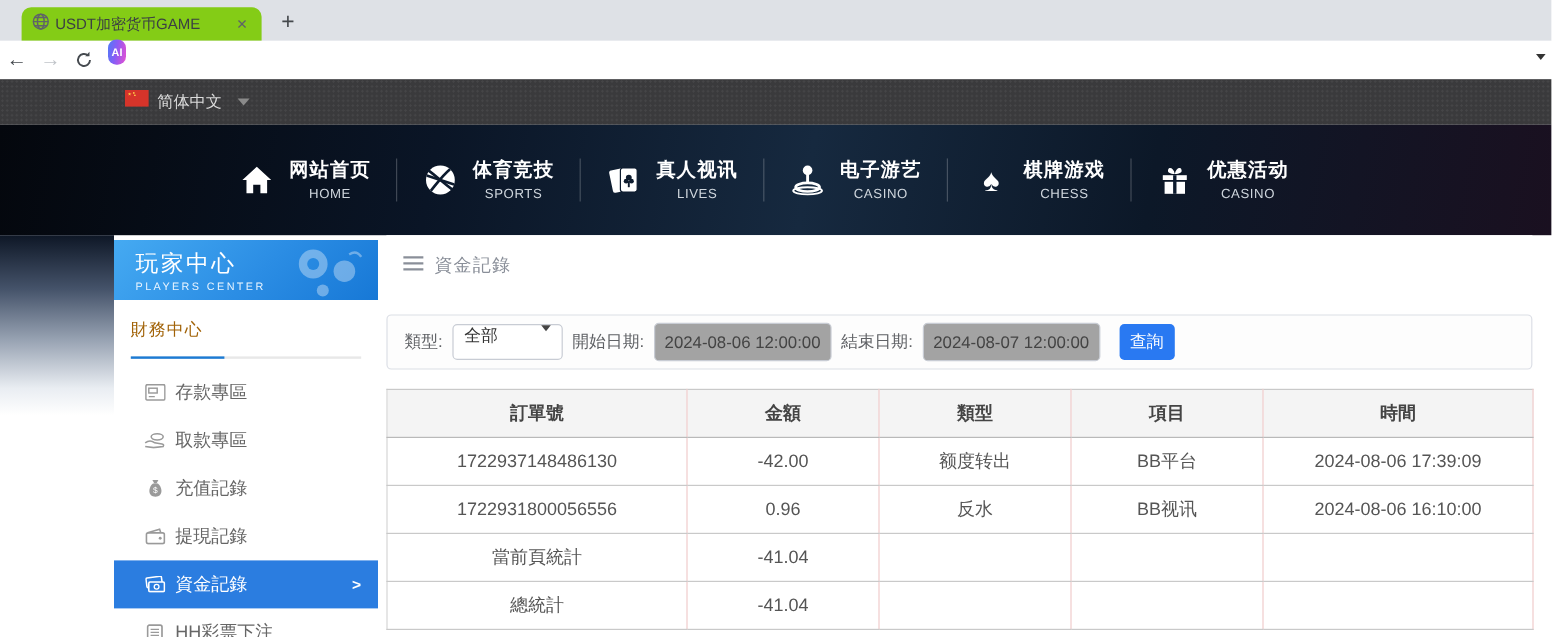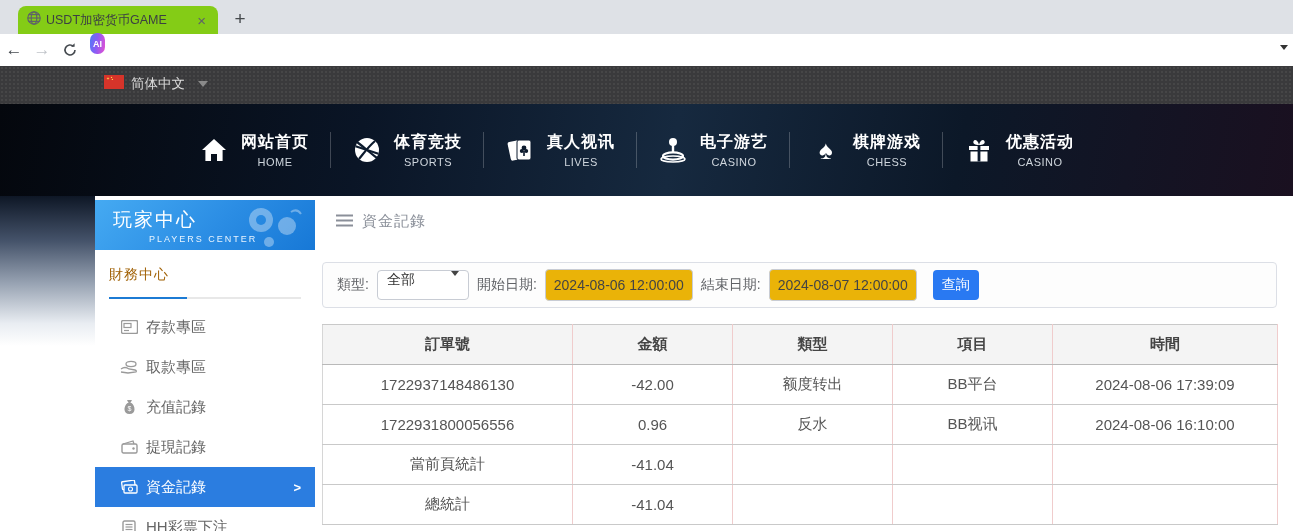--- a/index.html
+++ b/index.html
@@ -56,21 +56,21 @@
 
   
   .bg-fade { position:absolute; left:0; top:196px; width:95px; height:150px;
     background:linear-gradient(180deg,#0e1726 0%,#45536a 30%,#97a2b2 58%,#e9edf2 85%,#ffffff 100%); }
 
   
   .sidebar { position:absolute; left:95px; top:200px; width:220px; height:331px; background:#fff; }
   .sb-header { position:relative; width:220px; height:50px; overflow:hidden;
     background:linear-gradient(135deg,#45aaf2 0%,#2b8de4 55%,#1778d6 100%); padding:7px 0 0 18px; }
   .sb-title { color:#fff; font-size:19px; letter-spacing:2px; }
-  .sb-sub { color:#e8f4ff; font-size:9px; letter-spacing:2px; margin-top:1px;margin-left:36px; }
+  .sb-sub { color:#e8f4ff; font-size:9px; letter-spacing:2px; margin-top:1px; }
   .sb-pad { position:absolute; right:6px; top:4px; opacity:0.35; }
   .sb-section { padding:16px 14px 0 14px; }
   .sb-section-title { color:#a16207; font-size:14px; letter-spacing:1px; }
   .sb-underline { margin-top:13px; height:2px; background:#e8e8e8; position:relative; }
   .sb-underline::before { content:''; position:absolute; left:0; top:0; width:78px; height:2px; background:#1c7bd4; }
   .sb-menu { list-style:none; margin-top:8px; }
   .sb-item { height:40px; display:flex; align-items:center; padding-left:25px; gap:8px;
     color:#666; font-size:15px; cursor:pointer; }
   .sb-item .sb-ico { width:18px; display:flex; justify-content:center; }
   .sb-item.active { background:#2b7de0; color:#fff; position:relative; }
@@ -83,21 +83,21 @@
 
   .filterbox { position:absolute; left:0; top:66px; width:955px; height:46px;
     border:1px solid #dcdfe6; border-radius:4px; background:#fdfdfd;
     display:flex; align-items:center; padding-left:14px; gap:8px; }
   .f-label { color:#606266; font-size:14px; }
   .f-select { width:92px; height:30px; border:1px solid #c8ccd4; border-radius:4px; background:#fff;
     display:flex; justify-content:space-between; padding:0 9px; cursor:pointer; }
   .f-select-text { font-size:14px; color:#333; }
   .f-select .caret { width:0; height:0; border-left:4.5px solid transparent; border-right:4.5px solid transparent;
     border-top:5.5px solid #444; }
-  .f-input { width:148px; height:30px; border:1px solid #c8ccd4; border-radius:4px; background:#eab308;
+  .f-input { width:148px; height:30px; border:1px solid #c8ccd4; border-radius:4px; background:#a3a3a3;
     font-size:14px; color:#444; padding:15px 8px; font-family:"Liberation Sans",sans-serif; }
   .f-btn { width:46px; height:30px; margin-left:8px; background:#2979f2; color:#fff; border:none;
     border-radius:4px; font-size:14px; cursor:pointer; font-family:"Liberation Sans",sans-serif; }
 
   table.rec { position:absolute; left:0; top:128px; width:955px; border-collapse:collapse; table-layout:fixed; }
   table.rec th { height:40px; background:#f4f4f4; color:#444; font-size:15px; font-weight:bold;
     border-top:1px solid #c9c9c9; border-bottom:1px solid #b9b9b9; border-right:1px solid #f0cccc; text-align:center; }
   table.rec td { height:40px; color:#555; font-size:15px; text-align:center;
     border-bottom:1px solid #c9c9c9; border-right:1px solid #f0cccc; background:#fff; }
   table.rec th:first-child, table.rec td:first-child { border-left:1px solid #d6d6d6; }

